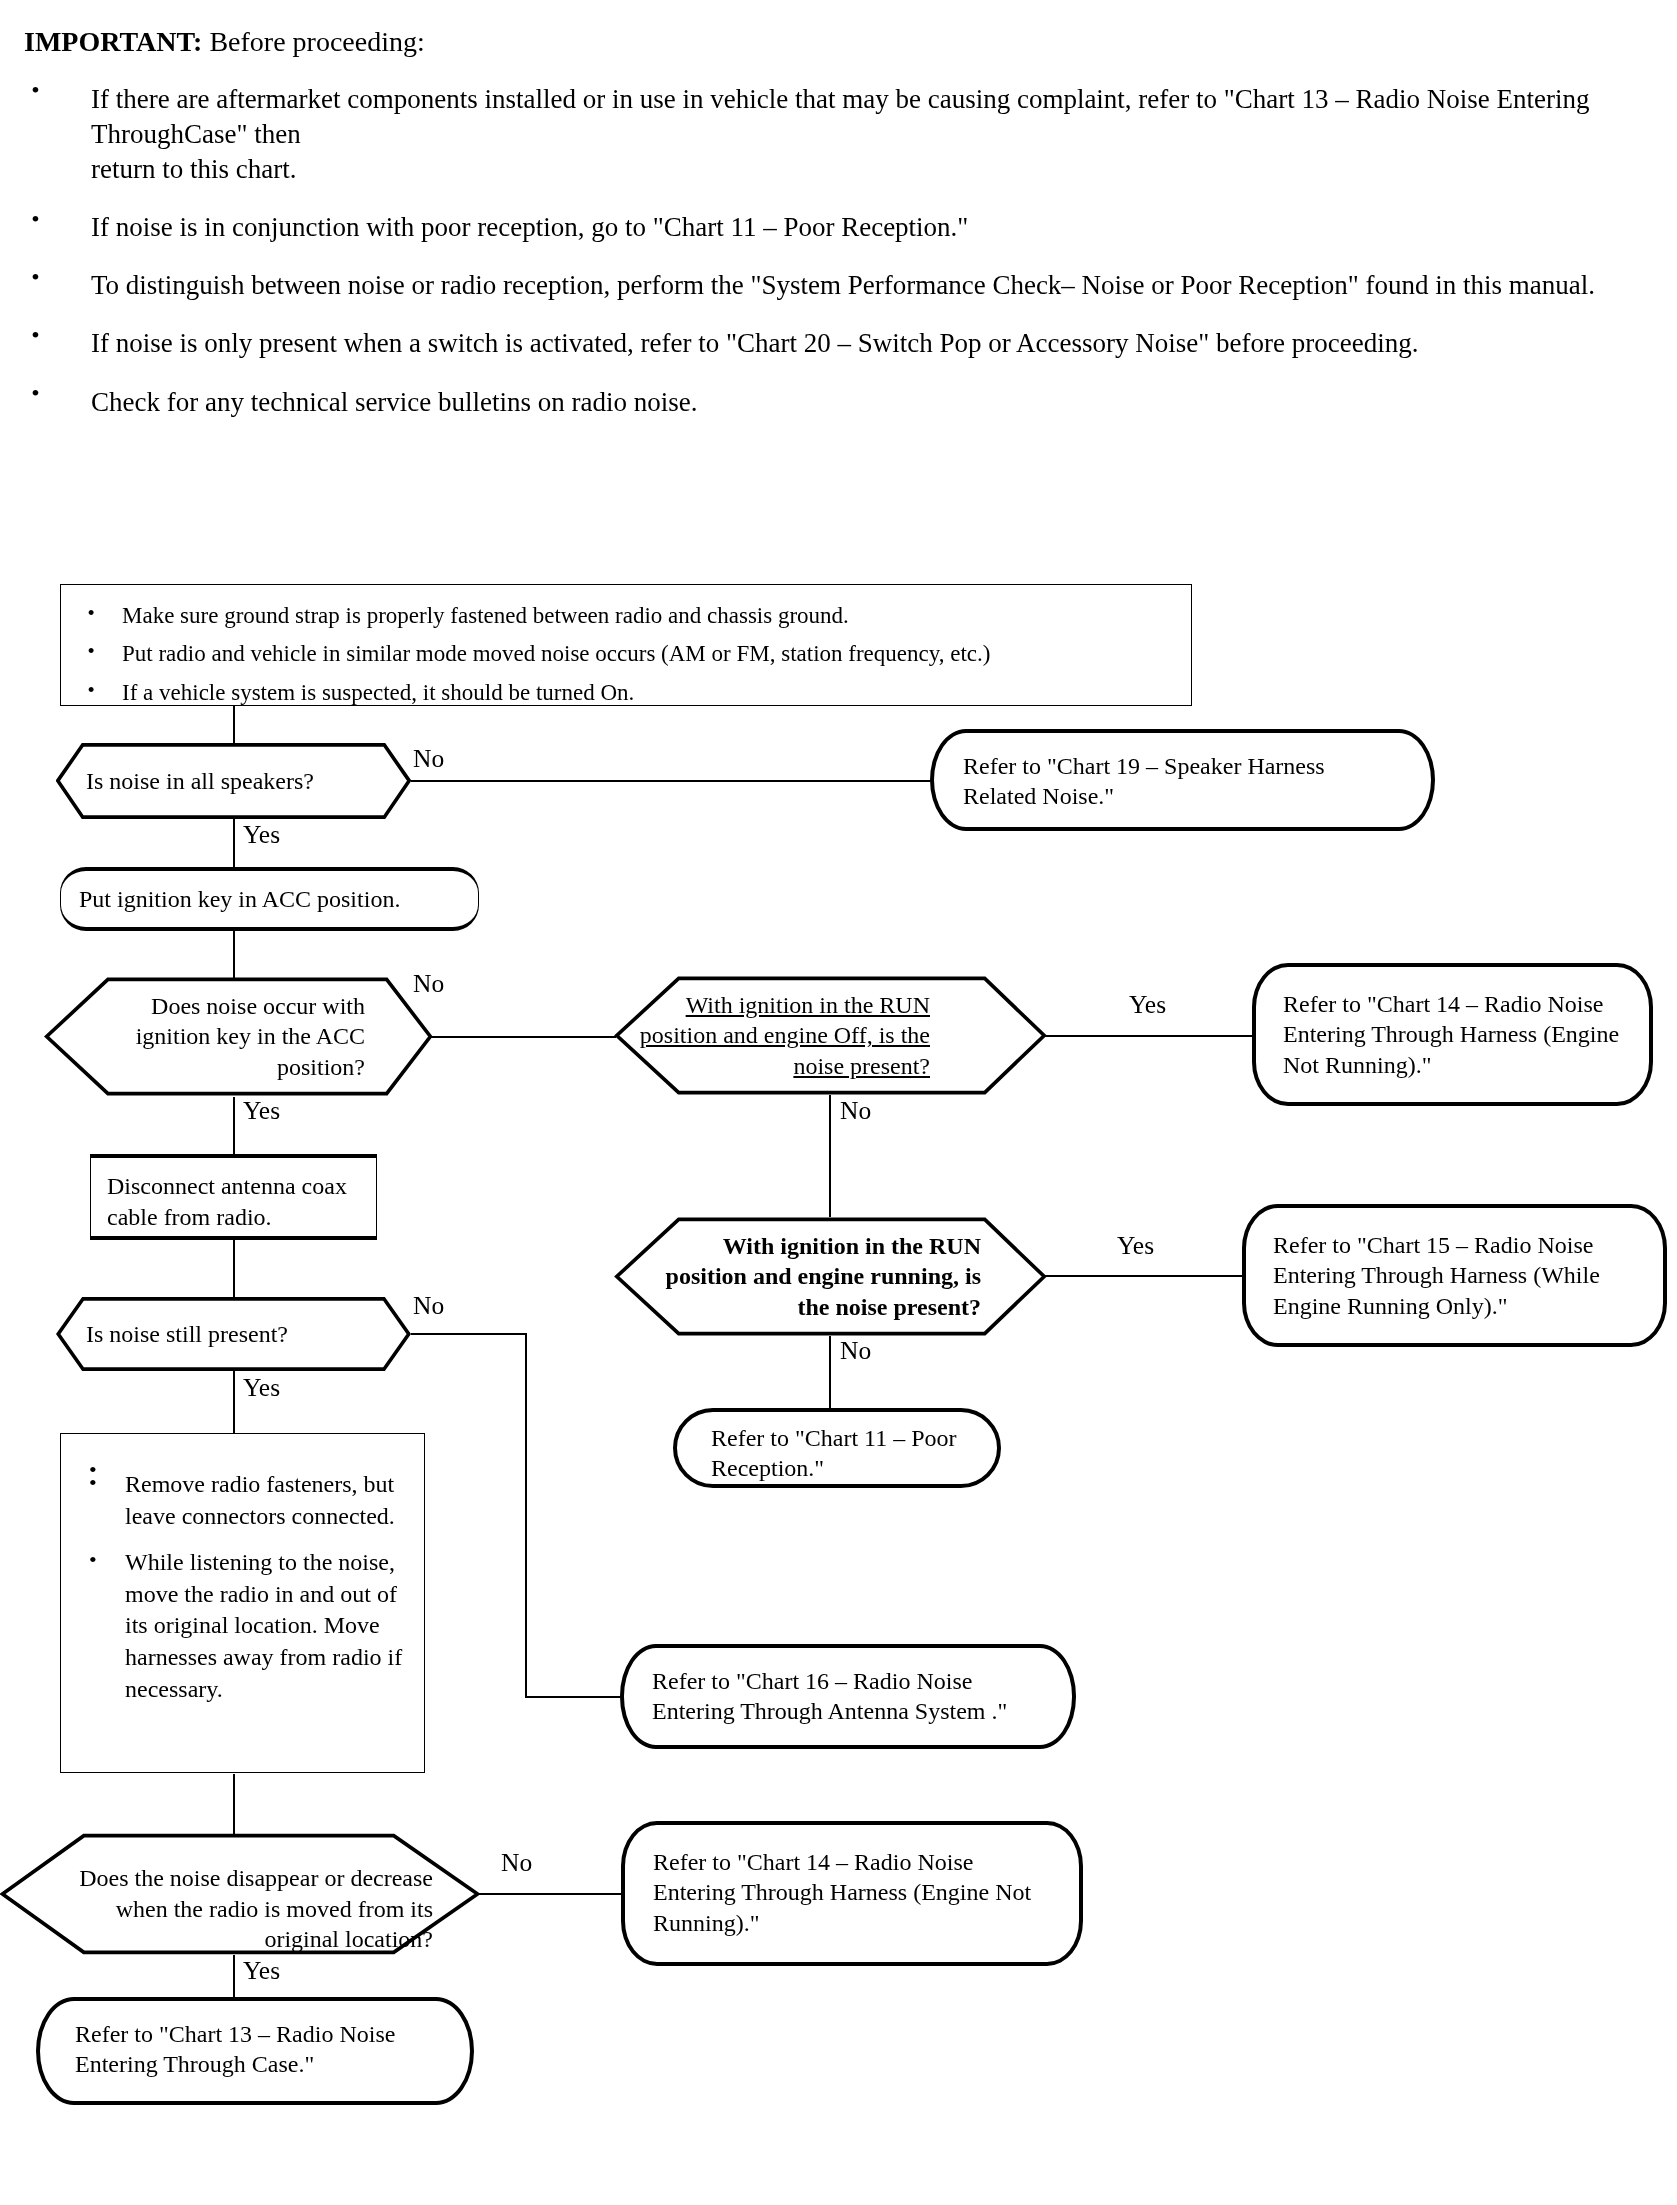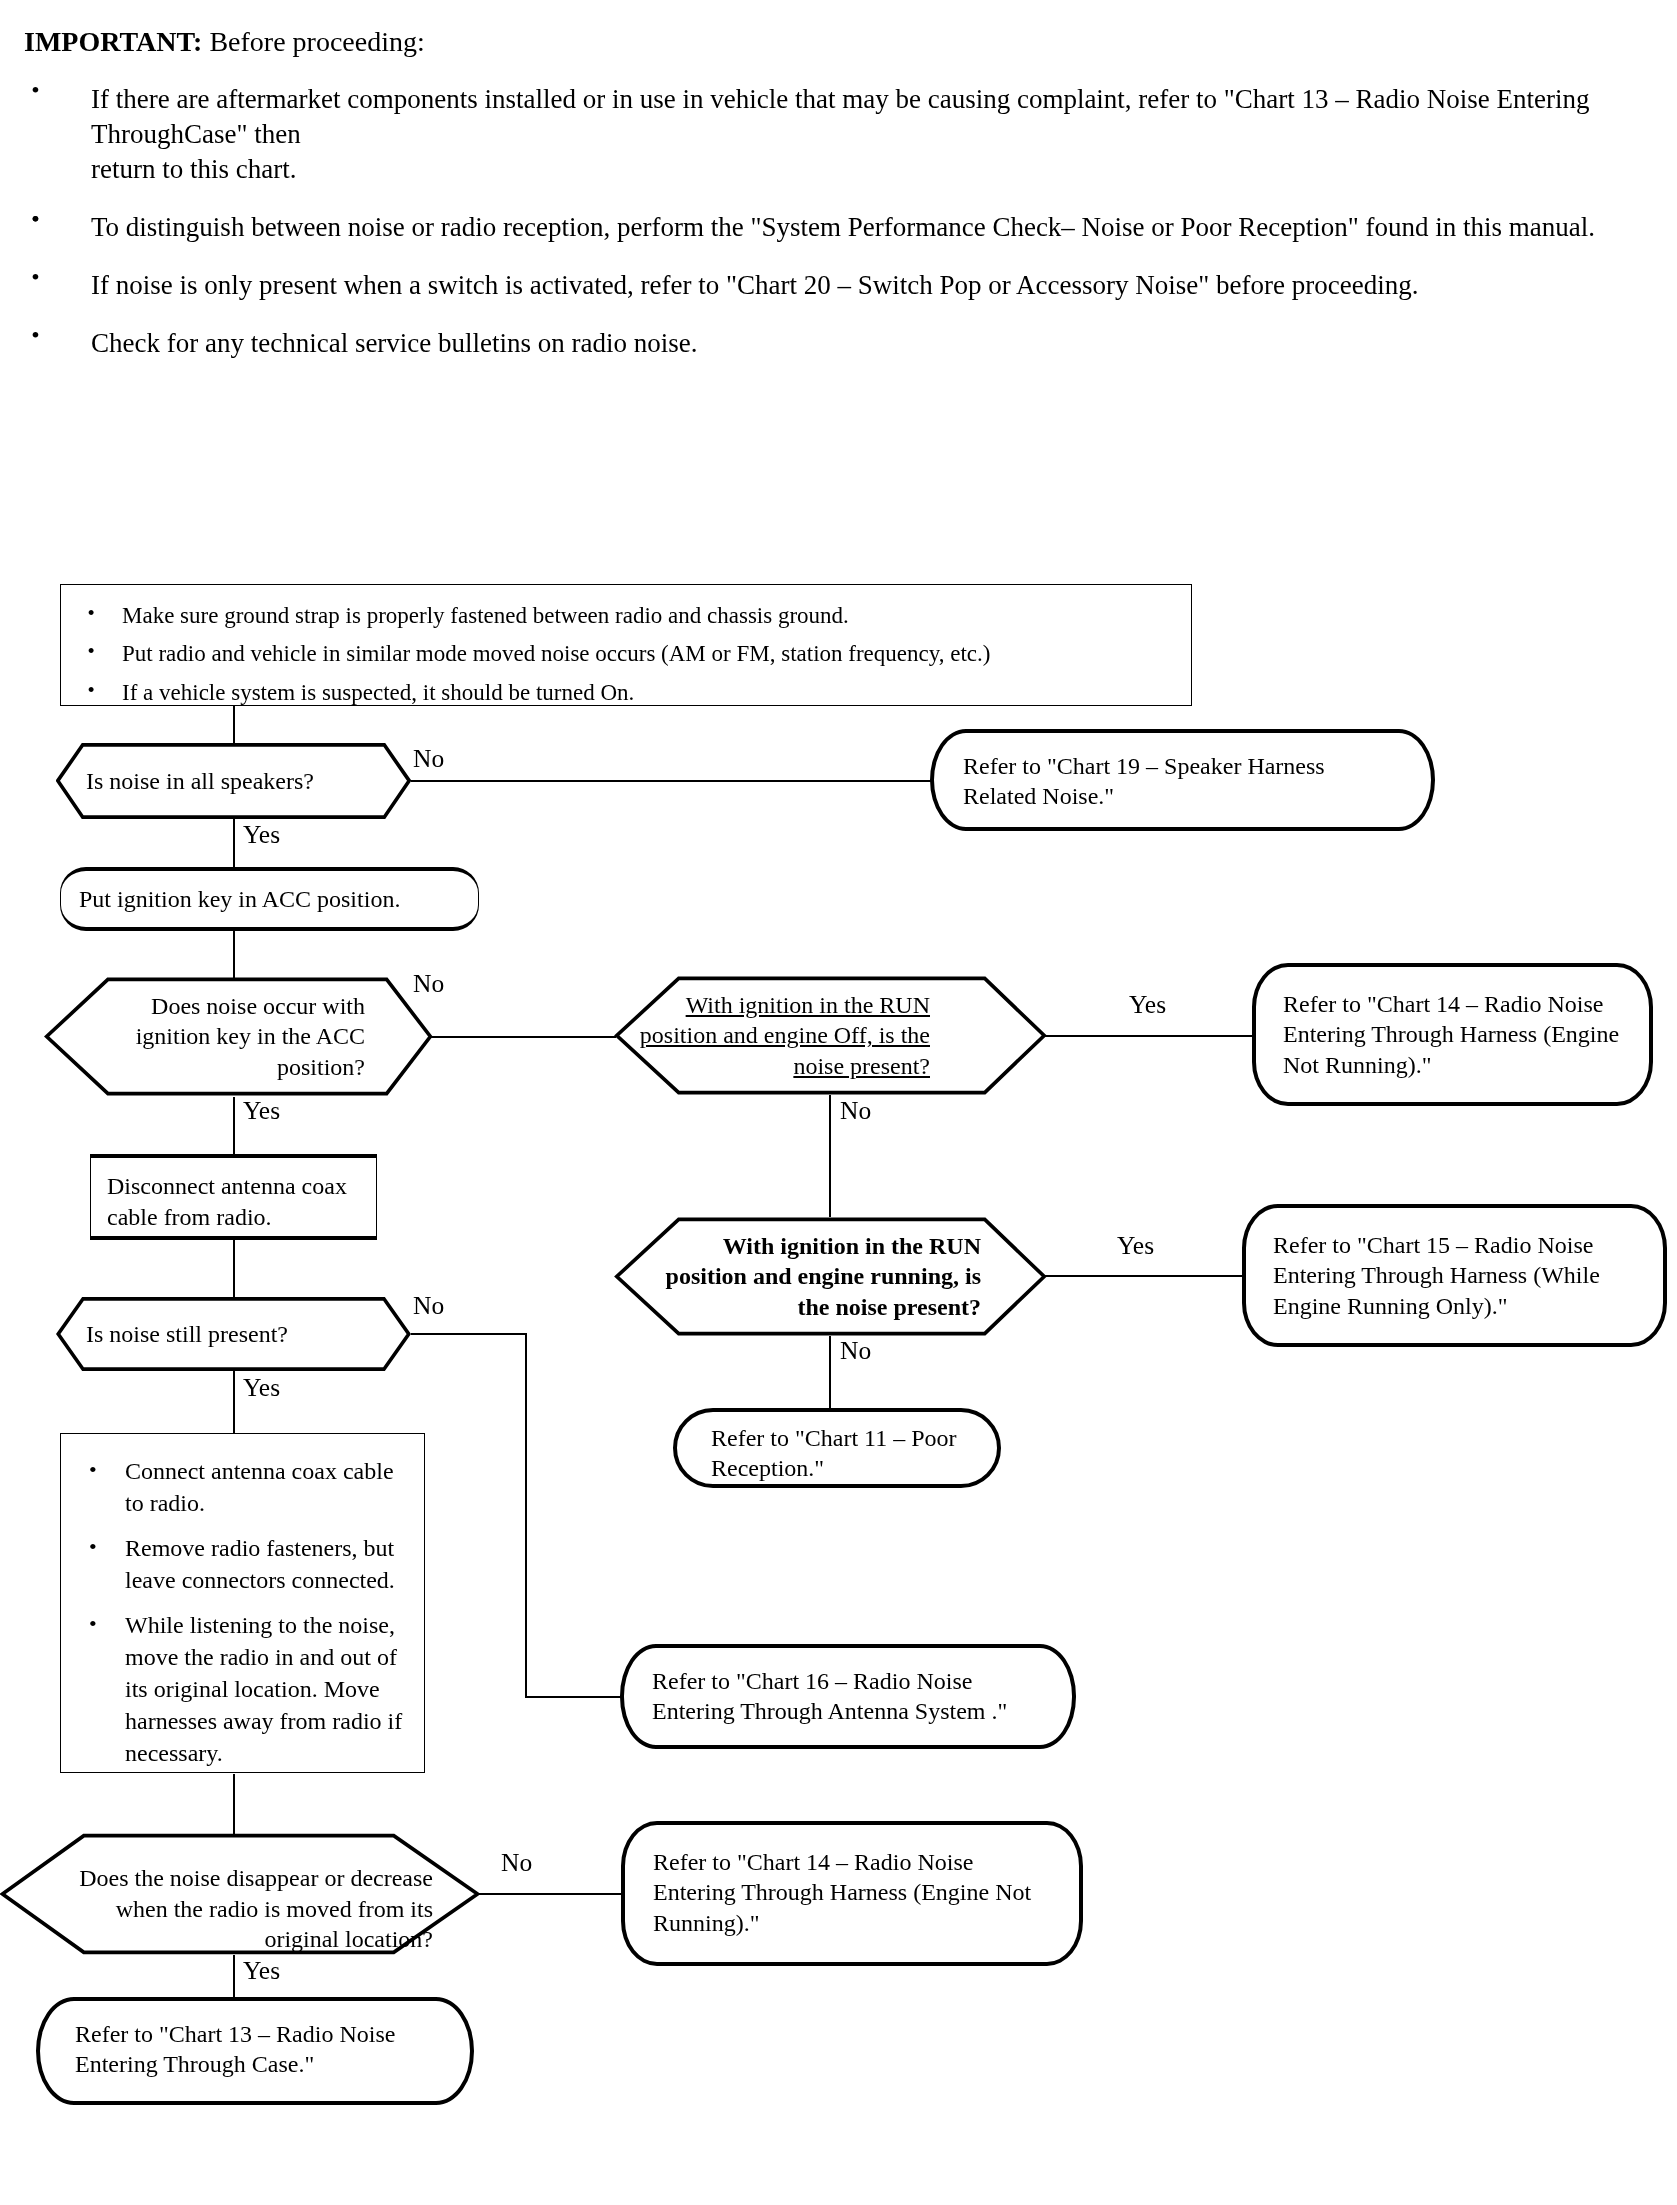--- a/index.html
+++ b/index.html
@@ -65,20 +65,21 @@
     <b>IMPORTANT:</b><span> Before proceeding:</span>
   </div>
   <ul class="intro-list">
     <li class="intro-li">
       <span class="bdot">•</span>
       <span style="white-space:pre-line">If there are aftermarket components installed or in use in vehicle that may be causing complaint, refer to "Chart 13 – Radio Noise Entering ThroughCase" then
 return to this chart.</span>
     </li>
     <li class="intro-li">
       <span class="bdot">•</span>
+      <span>If noise is in conjunction with poor reception, go to "Chart 11 – Poor Reception."</span>
     </li>
     <li class="intro-li">
       <span class="bdot">•</span>
       <span>To distinguish between noise or radio reception, perform the  "System Performance Check– Noise or Poor Reception" found in this manual.</span>
     </li>
     <li class="intro-li">
       <span class="bdot">•</span>
       <span>If noise is only present when a switch is activated, refer to "Chart 20 – Switch Pop or Accessory Noise" before proceeding.</span>
     </li>
     <li class="intro-li">
@@ -198,21 +199,21 @@
 <div class="abs ln-h" style="left:411px;top:1333px;width:115px;"></div>
 <div class="abs ln-v" style="left:525px;top:1333px;height:365px;"></div>
 <div class="abs ln-h" style="left:525px;top:1696px;width:97px;"></div>
 <div class="abs edge-lbl" style="left:413px;top:1293px;">No</div>
 
 <div class="abs ln-v" style="left:233px;top:1371px;height:68px;"></div>
 <div class="abs edge-lbl" style="left:243px;top:1375px;">Yes</div>
 
 <div class="abs rect-thin" style="left:60px;top:1433px;width:365px;height:340px;">
   <ul class="fbul2" style="padding:22px 17px;">
-    <li><span class="bdot">•</span><span>Connect antenna coax cable to radio.</span></li>
+    <li><span class="bdot">•</span></li>
     <li><span class="bdot">•</span><span>Remove radio fasteners, but leave connectors connected.</span></li>
     <li><span class="bdot">•</span><span>While listening to the noise, move the radio in and out of its original location. Move harnesses away from radio if necessary.</span></li>
   </ul>
 </div>
 
 <div class="abs term" style="left:620px;top:1644px;width:456px;height:105px;border-radius:36px / 52px;">
   <div class="shape-txt" style="padding:18px 28px;">Refer to "Chart 16 – Radio Noise Entering Through Antenna System ."</div>
 </div>
 
 <div class="abs ln-v" style="left:233px;top:1774px;height:72px;"></div>

